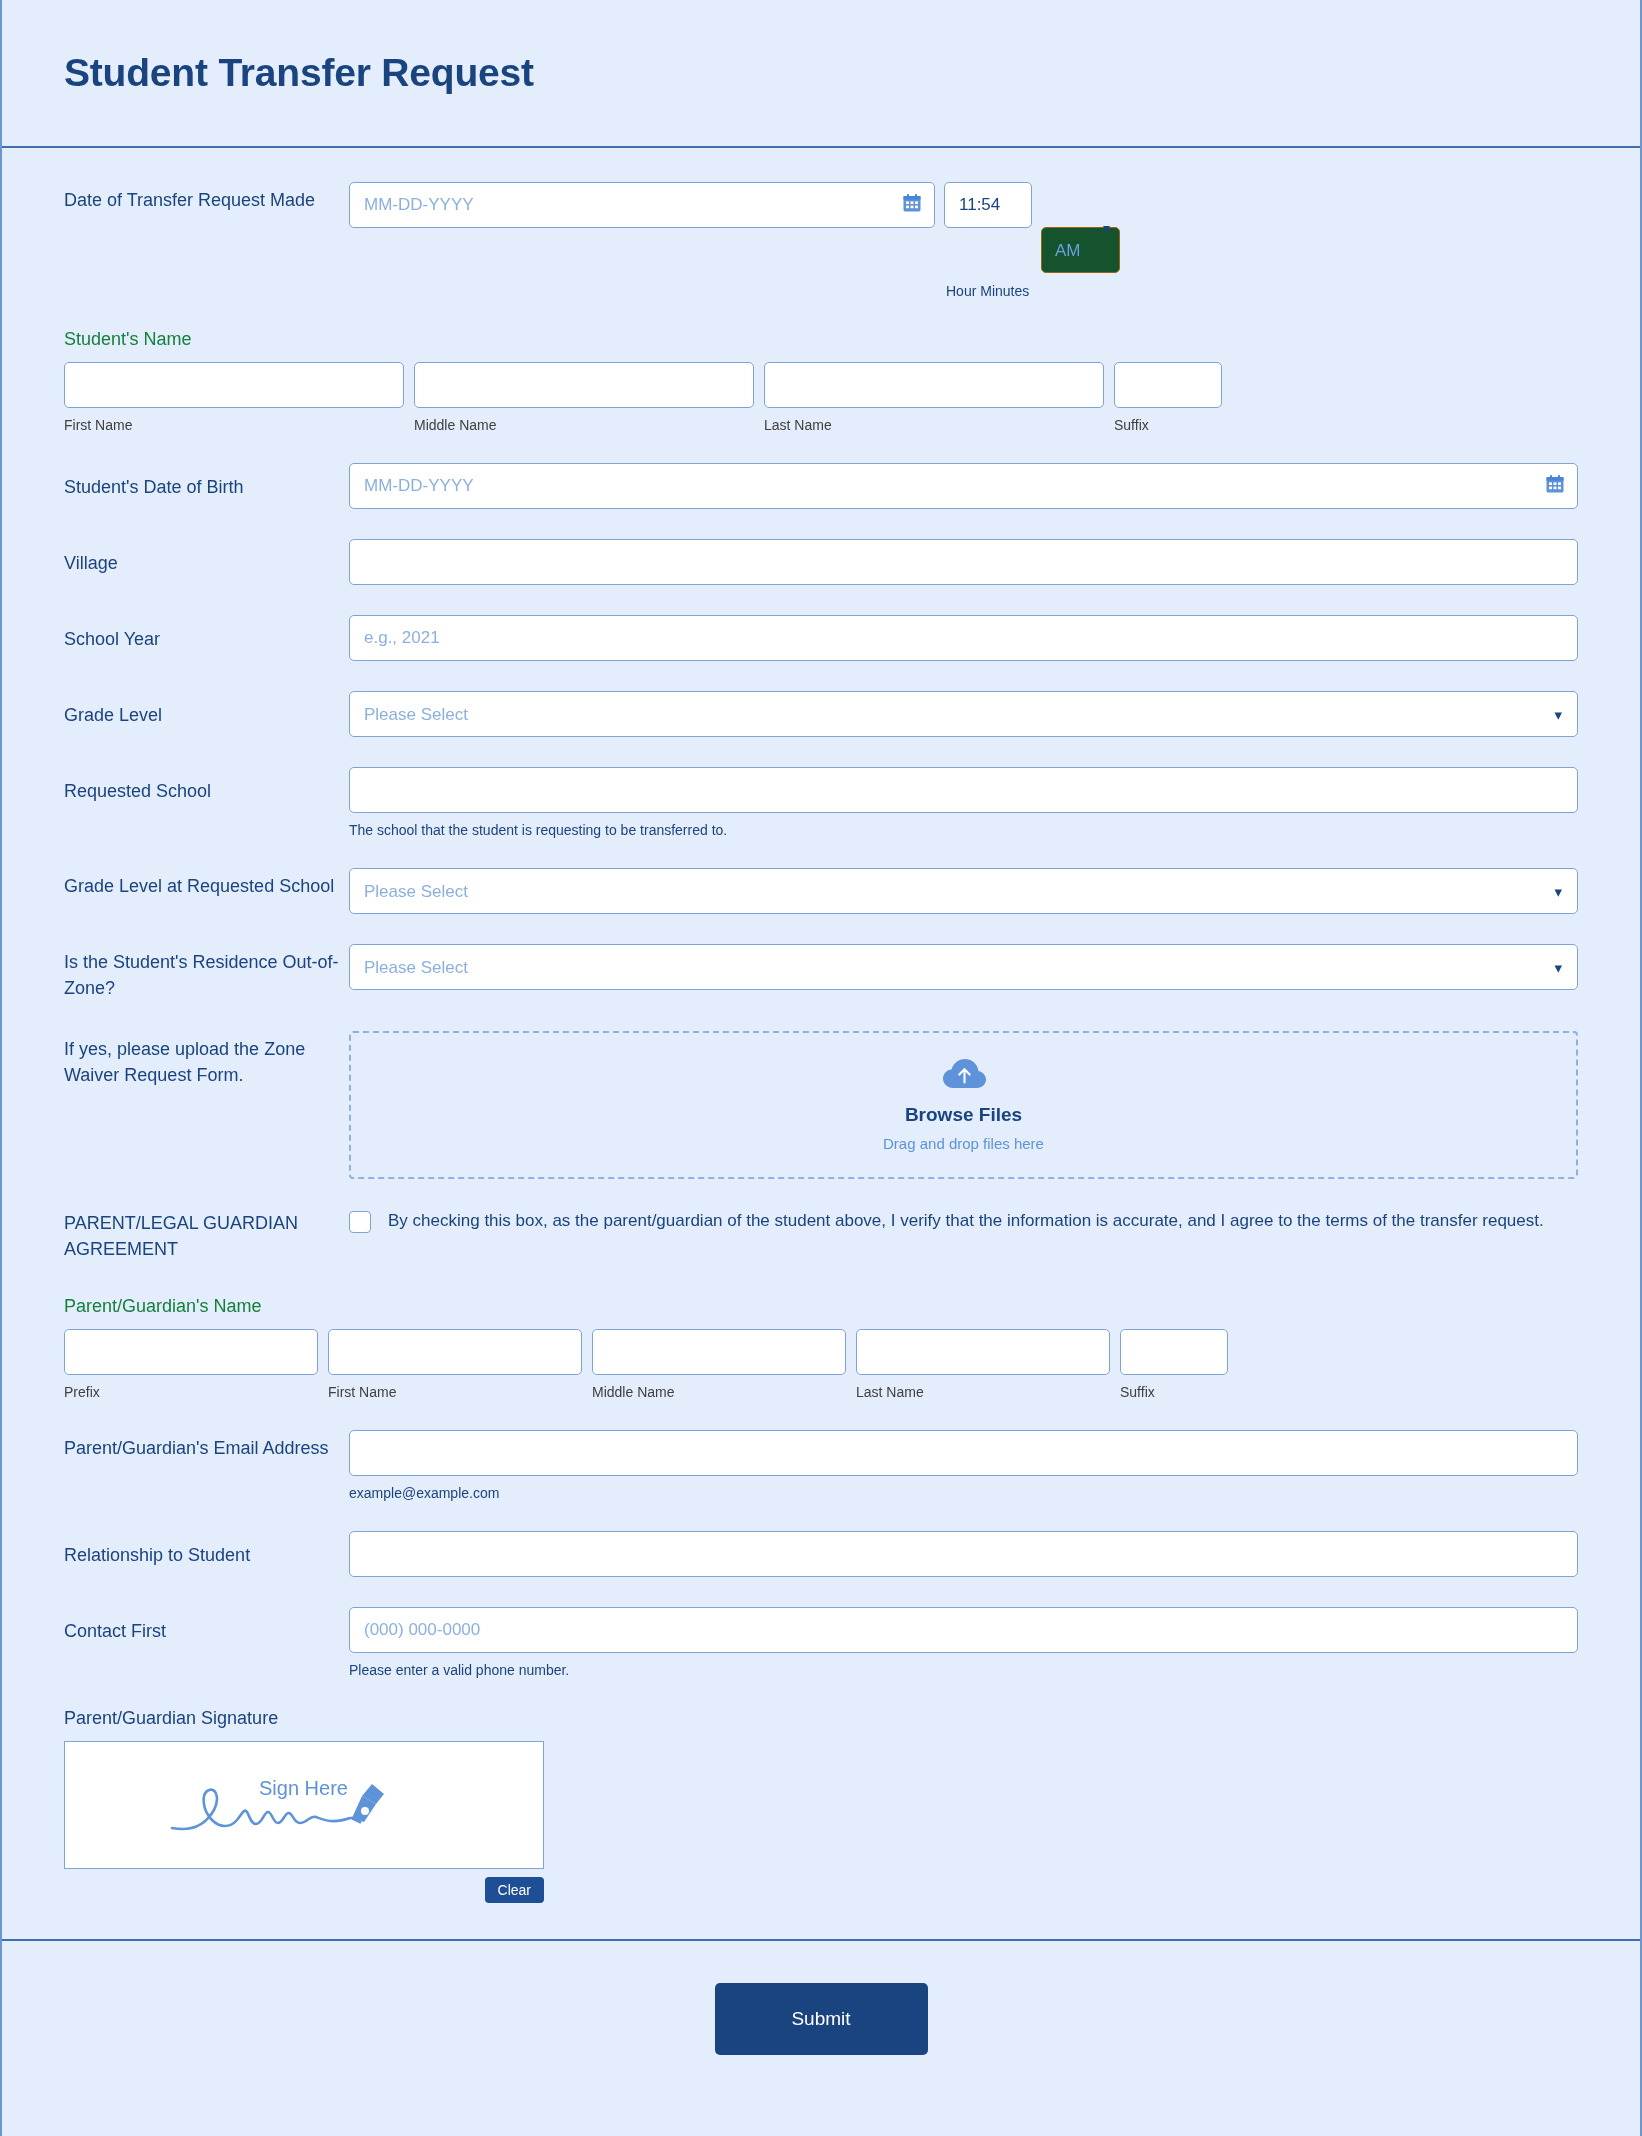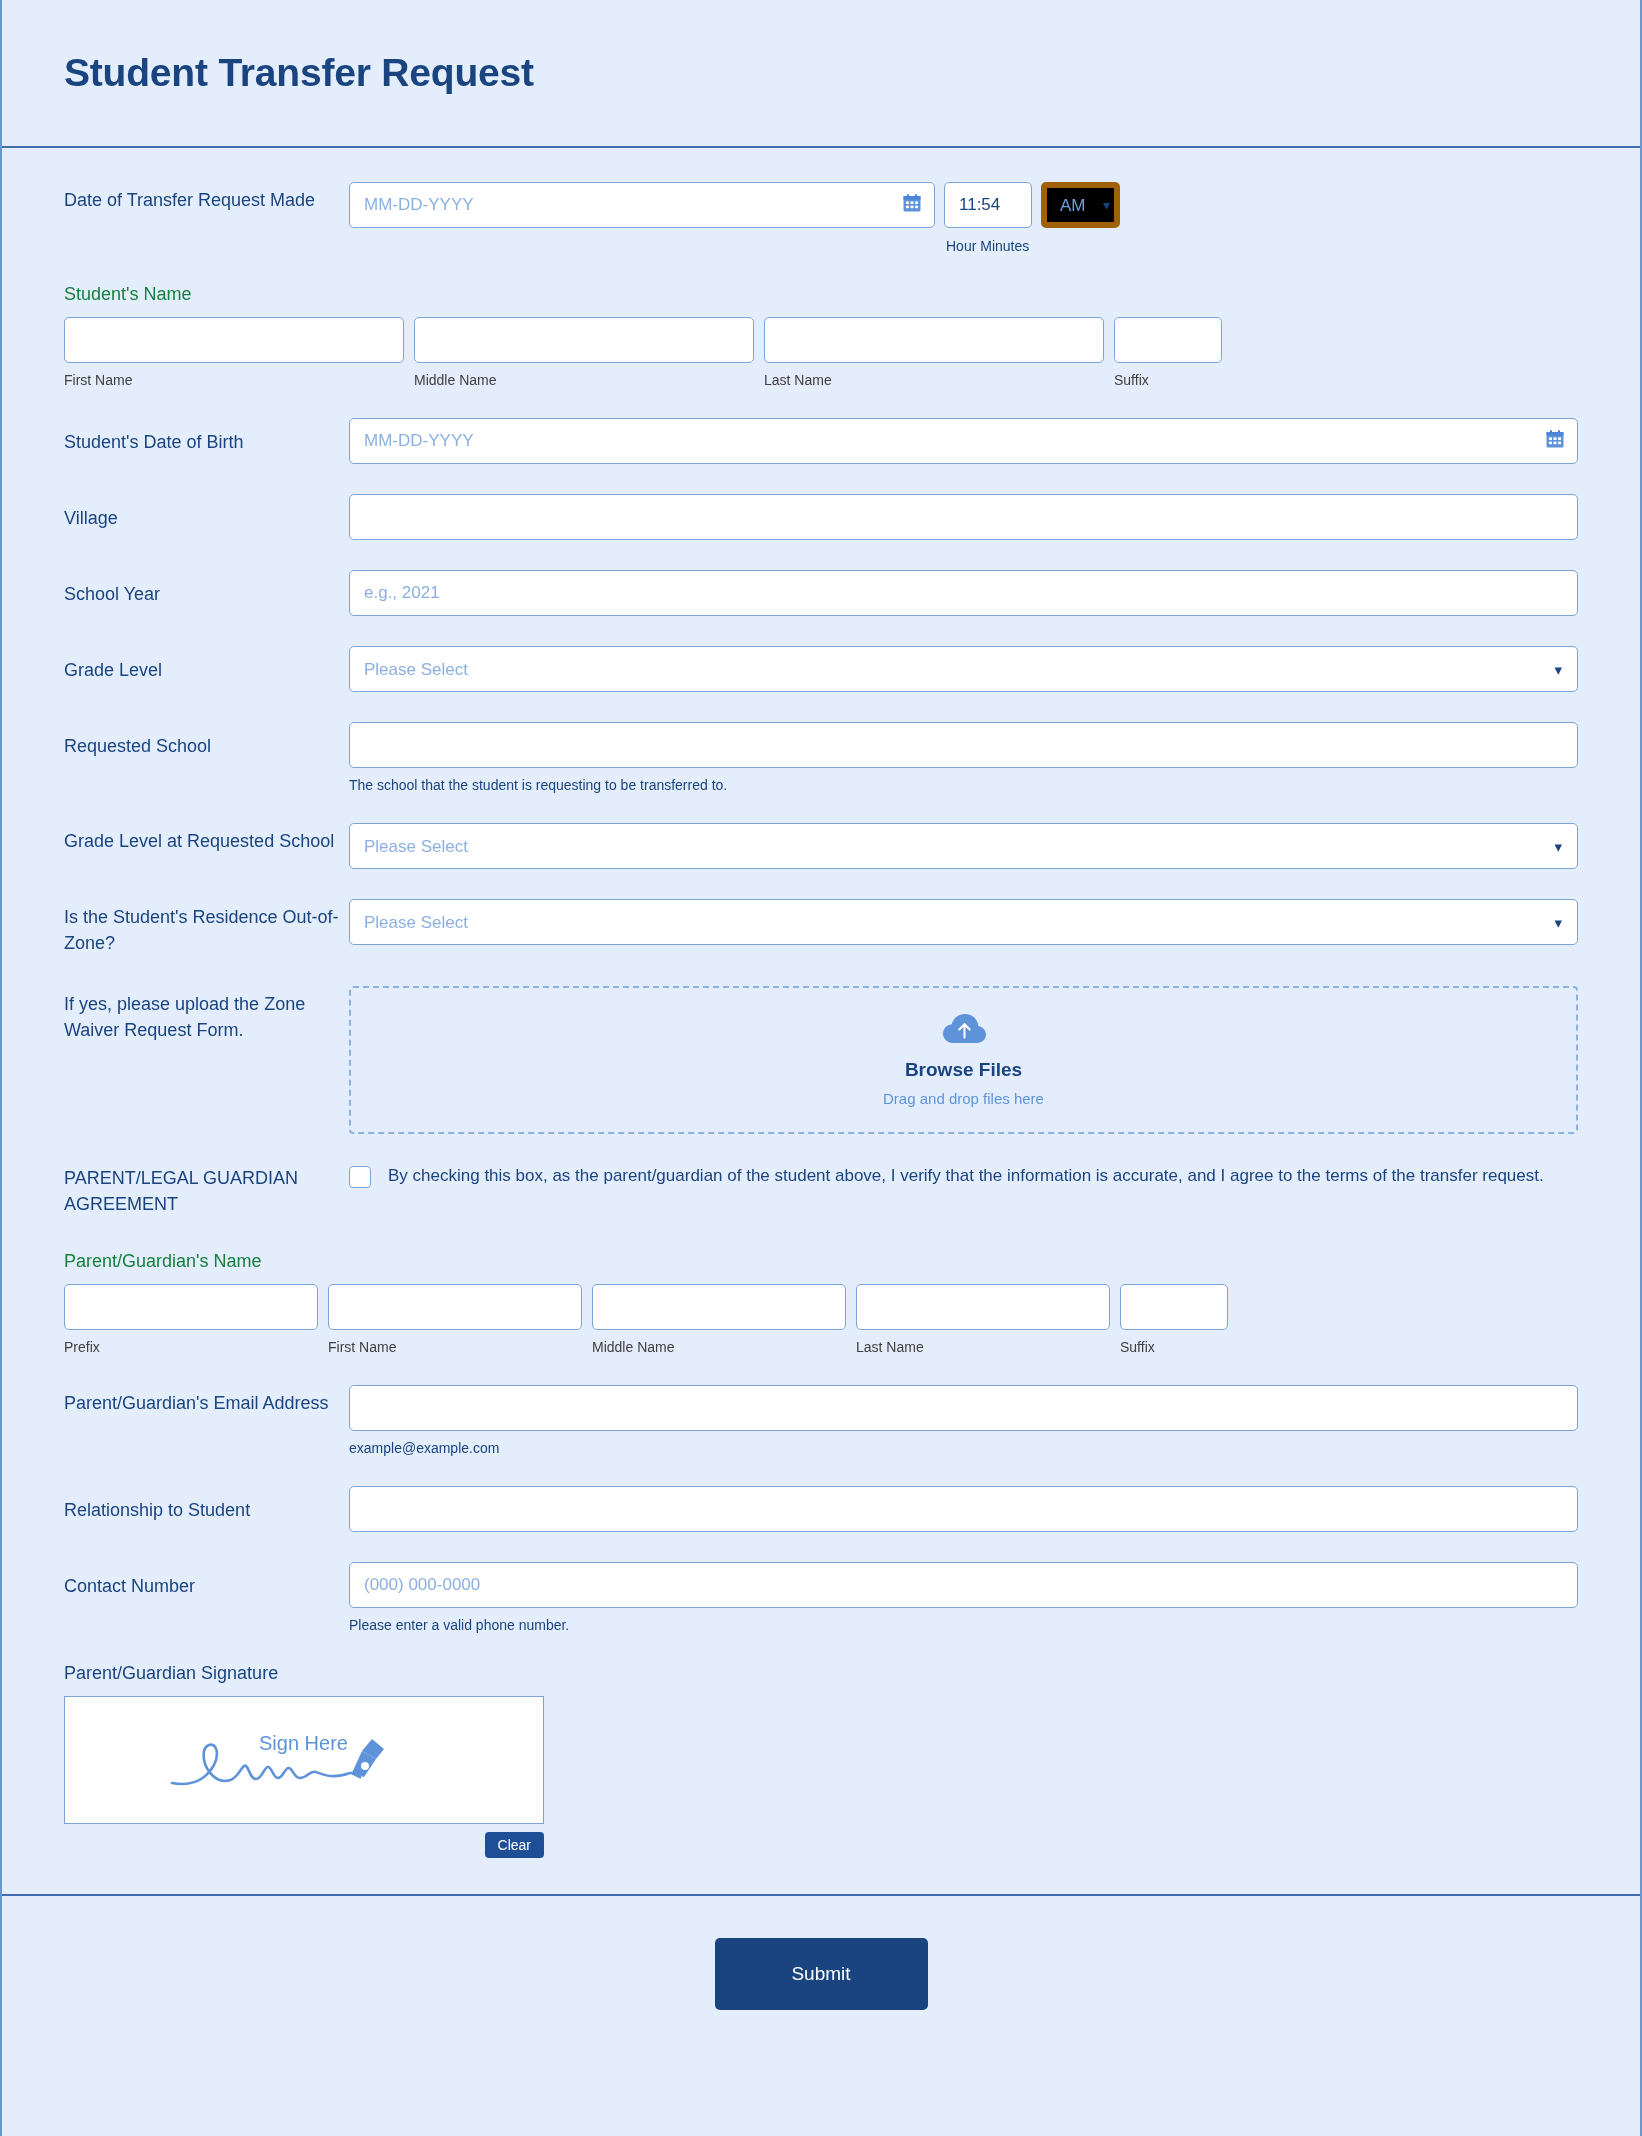--- a/index.html
+++ b/index.html
@@ -118,29 +118,30 @@
     position: absolute;
     right: 13px; top: 50%;
     transform: translateY(-50%);
     pointer-events: none;
   }
   .time-field { flex: 0 0 88px; }
   .time-field .inp { text-align: left; }
   .ampm-field { flex: 0 0 79px; position: relative; }
   .ampm-field select {
     width: 100%; height: 46px;
-    background: #000000;
-    border: 6px solid #a16207;
+    background: #14532d;
+    border: 1px solid #a16207;
     border-radius: 5px;
     font-size: 17px;
     color: #6e9ede;
     padding: 0 26px 0 13px;
     appearance: none; -webkit-appearance: none;
     font-family: "Liberation Sans", sans-serif;
     outline: none;
+    margin-top: 45px;
   }
   .ampm-field .chev {
     position: absolute; right: 10px; top: 50%;
     transform: translateY(-50%);
     color: #1a4480; font-size: 14px; pointer-events: none;
   }
   .hourminutes {
     font-size: 14px;
     color: #1a4480;
     margin-top: 10px;
@@ -465,21 +466,21 @@
     </div>
 
     <div class="row">
       <div class="row-label">Relationship to Student</div>
       <div class="row-control">
         <input class="inp" type="text" placeholder="" style="">
       </div>
     </div>
 
     <div class="row">
-      <div class="row-label">Contact Number</div>
+      <div class="row-label">Contact First</div>
       <div class="row-control">
         <input class="inp" type="text" placeholder="(000) 000-0000" style="">
         <div class="hint">Please enter a valid phone number.</div>
       </div>
     </div>
 
     <div class="rowfull" style="margin-bottom:0;">
       <div class="sig-label">Parent/Guardian Signature</div>
       <div class="sig-pad">
         <svg width="300" height="86" viewBox="0 0 300 86" aria-hidden="true">

